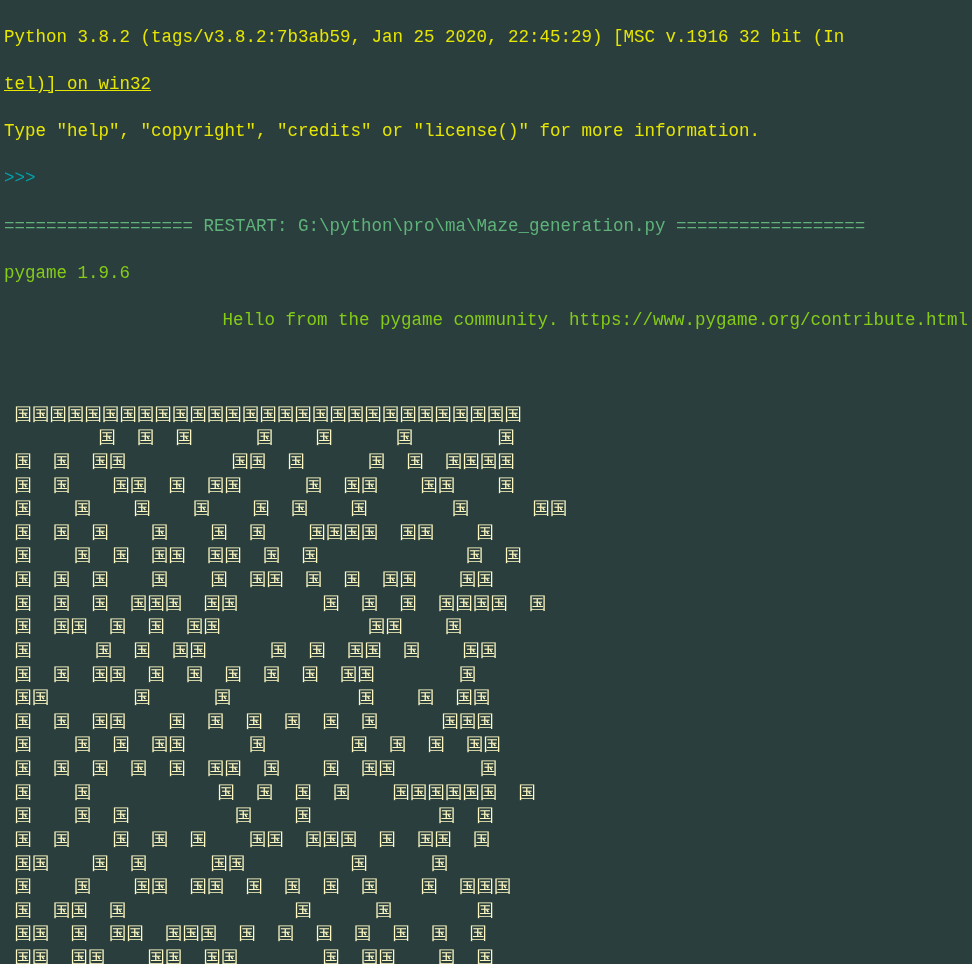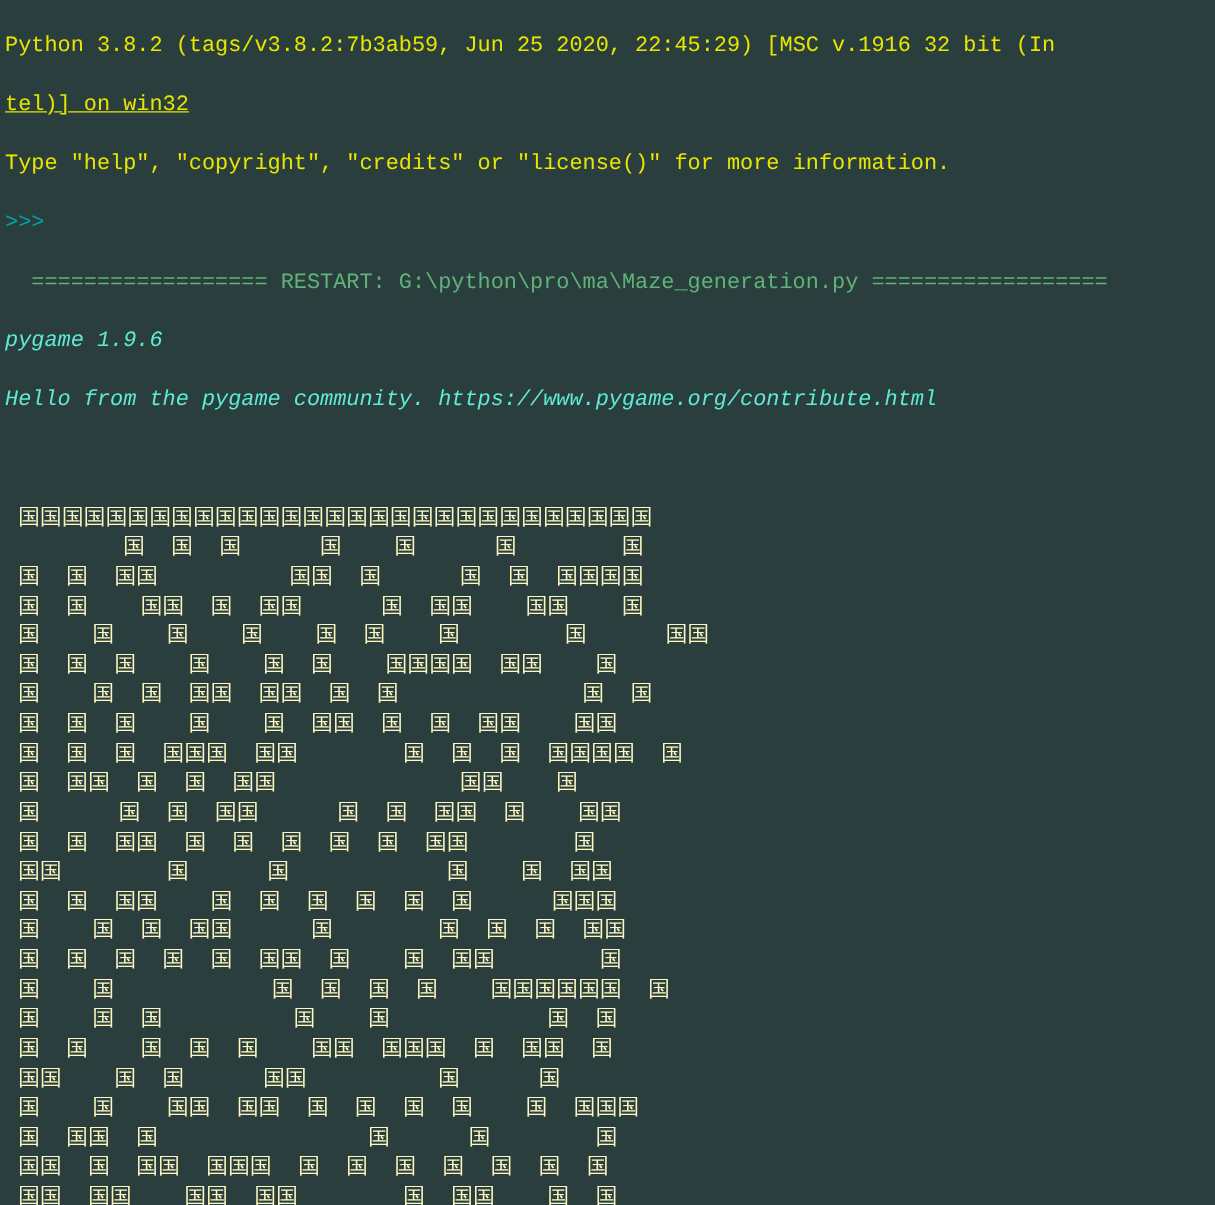--- a/index.html
+++ b/index.html
@@ -23,44 +23,42 @@
       white-space: pre;
     }
     .yellow-text {
       color: #e6e600;
     }
     .cyan-text {
       color: #00a3ad;
     }
     .green-text {
       color: #5fb37a;
-      margin-left: 21px;
     }
     .gray-text {
-      color: #5eead4;
-      font-style: italic;
+      color: #84cc16;
     }
     .maze-row {
       color: #fef9c3;
       letter-spacing: 0px;
       line-height: 1.35;
     }
     .maze-block {
       white-space: pre;
     }
   </style>
 </head>
 <body>
 
 <div class="terminal">
-<span class="yellow-text" style="display: block;">Python 3.8.2 (tags/v3.8.2:7b3ab59, Jun 25 2020, 22:45:29) [MSC v.1916 32 bit (In</span>
+<span class="yellow-text" style="display: block;">Python 3.8.2 (tags/v3.8.2:7b3ab59, Jan 25 2020, 22:45:29) [MSC v.1916 32 bit (In</span>
 <span class="yellow-text" style="display: block; text-decoration: underline;">tel)] on win32</span>
 <span class="yellow-text" style="display: block;">Type "help", "copyright", "credits" or "license()" for more information.</span>
 <span class="cyan-text" style="display: block;">&gt;&gt;&gt; </span>
 <span class="green-text" style="display: block;">================== RESTART: G:\python\pro\ma\Maze_generation.py ==================</span>
 <span class="gray-text" style="display: block;">pygame 1.9.6</span>
-<span class="gray-text" style="display: block;">Hello from the pygame community. https://www.pygame.org/contribute.html</span>
+<span class="gray-text" style="display: block; text-align: right;">Hello from the pygame community. https://www.pygame.org/contribute.html</span>
 <span style="display: block;"> </span>
 <div class="maze-block" id="maze-container"><div class="maze-row"> 国国国国国国国国国国国国国国国国国国国国国国国国国国国国国</div><div class="maze-row">         国  国  国      国    国      国        国</div><div class="maze-row"> 国  国  国国          国国  国      国  国  国国国国</div><div class="maze-row"> 国  国    国国  国  国国      国  国国    国国    国</div><div class="maze-row"> 国    国    国    国    国  国    国        国      国国</div><div class="maze-row"> 国  国  国    国    国  国    国国国国  国国    国</div><div class="maze-row"> 国    国  国  国国  国国  国  国              国  国</div><div class="maze-row"> 国  国  国    国    国  国国  国  国  国国    国国</div><div class="maze-row"> 国  国  国  国国国  国国        国  国  国  国国国国  国</div><div class="maze-row"> 国  国国  国  国  国国              国国    国</div><div class="maze-row"> 国      国  国  国国      国  国  国国  国    国国</div><div class="maze-row"> 国  国  国国  国  国  国  国  国  国国        国</div><div class="maze-row"> 国国        国      国            国    国  国国</div><div class="maze-row"> 国  国  国国    国  国  国  国  国  国      国国国</div><div class="maze-row"> 国    国  国  国国      国        国  国  国  国国</div><div class="maze-row"> 国  国  国  国  国  国国  国    国  国国        国</div><div class="maze-row"> 国    国            国  国  国  国    国国国国国国  国</div><div class="maze-row"> 国    国  国          国    国            国  国</div><div class="maze-row"> 国  国    国  国  国    国国  国国国  国  国国  国</div><div class="maze-row"> 国国    国  国      国国          国      国</div><div class="maze-row"> 国    国    国国  国国  国  国  国  国    国  国国国</div><div class="maze-row"> 国  国国  国                国      国        国</div><div class="maze-row"> 国国  国  国国  国国国  国  国  国  国  国  国  国</div><div class="maze-row"> 国国  国国    国国  国国        国  国国    国  国</div></div>
 
 
 
 </div>
 
 </body></html>

